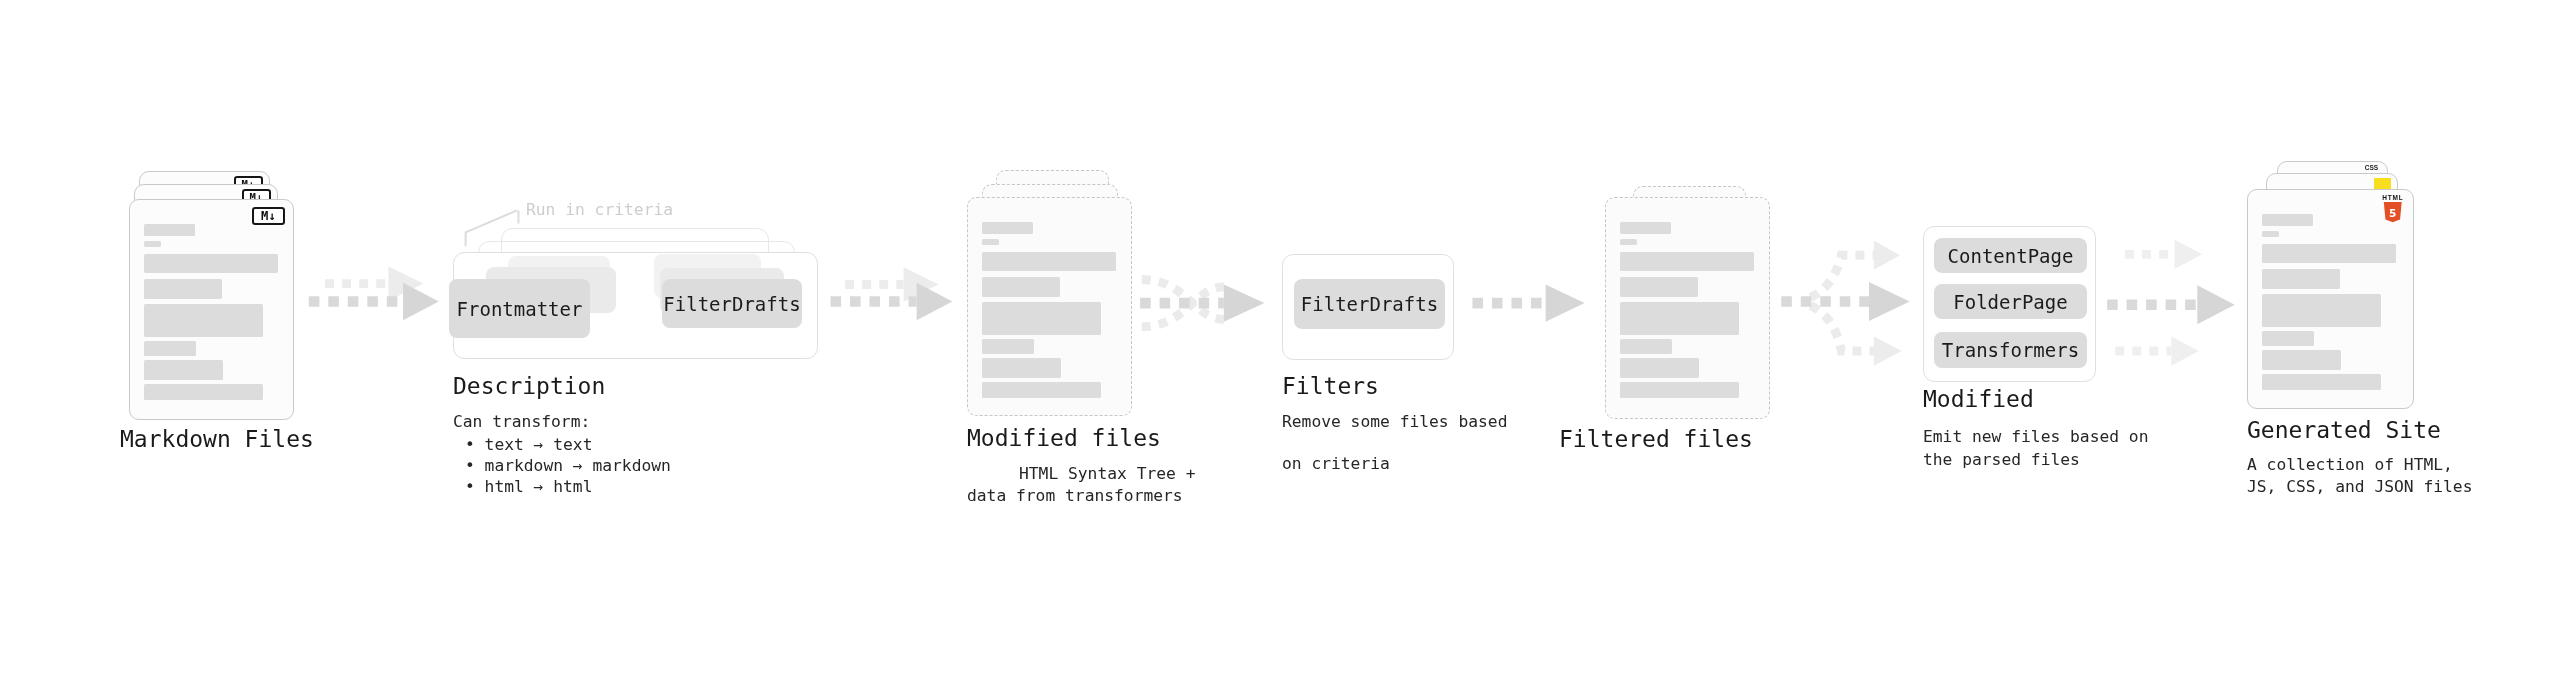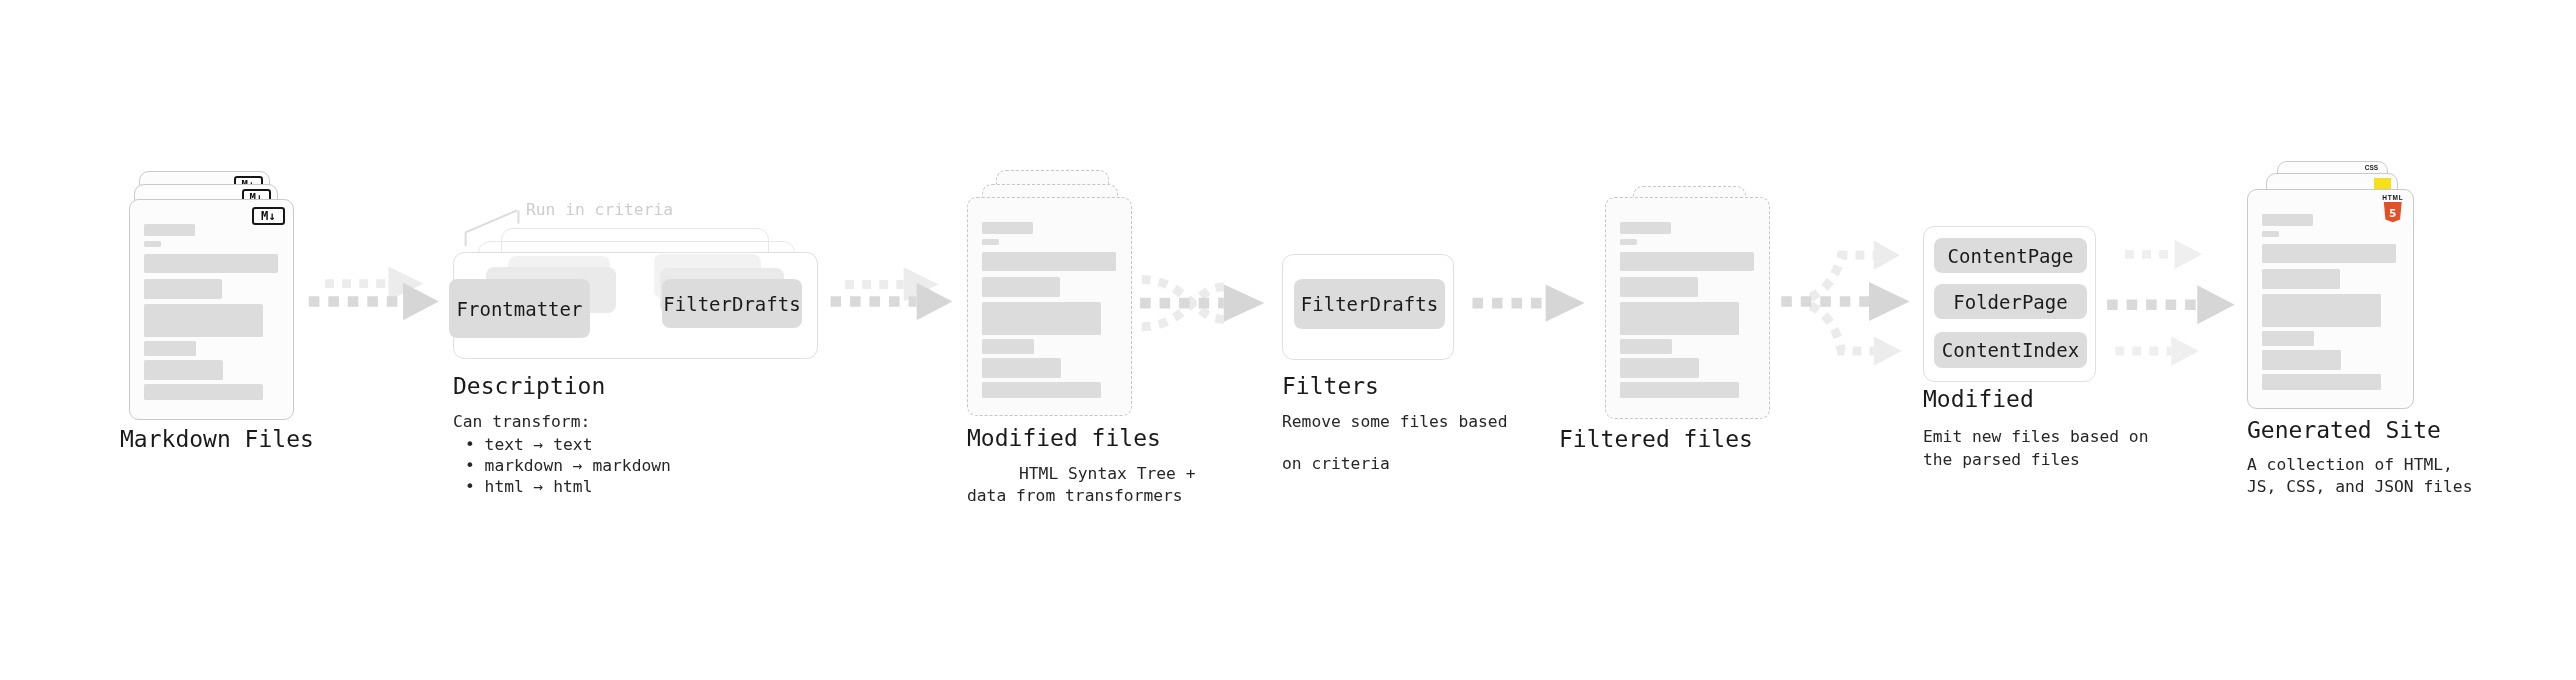--- a/index.html
+++ b/index.html
@@ -207,21 +207,21 @@
 
   <div>
     <div class="container" style="left:1923px;top:226px;width:173px;height:156px"></div>
     <div class="gbox" style="left:1934px;top:238px;width:153px;height:35px">
       <span>ContentPage</span>
     </div>
     <div class="gbox" style="left:1934px;top:284px;width:153px;height:35px">
       <span>FolderPage</span>
     </div>
     <div class="gbox" style="left:1934px;top:332px;width:153px;height:36px">
-      <span>ContentIndex</span>
+      <span>Transformers</span>
     </div>
     <div class="title" style="left:1923px;top:388px">Modified</div>
     <div class="sub" style="left:1923px;top:429px">Emit new files based on</div>
     <div class="sub" style="left:1923px;top:452px">the parsed files</div>
   </div>
 
   <div>
     <div class="page" style="left:2277px;top:161px;width:111px;height:65px">
       <div class="css-badge">
         <div class="css-text">CSS</div>

